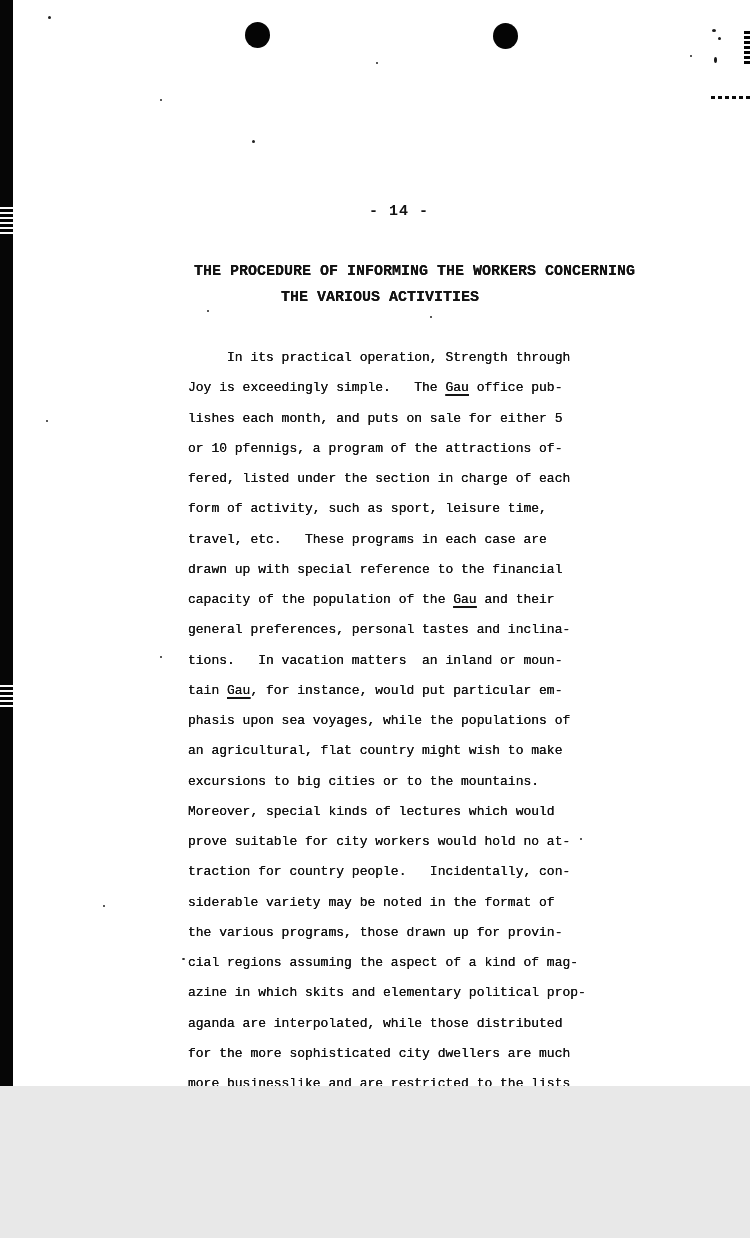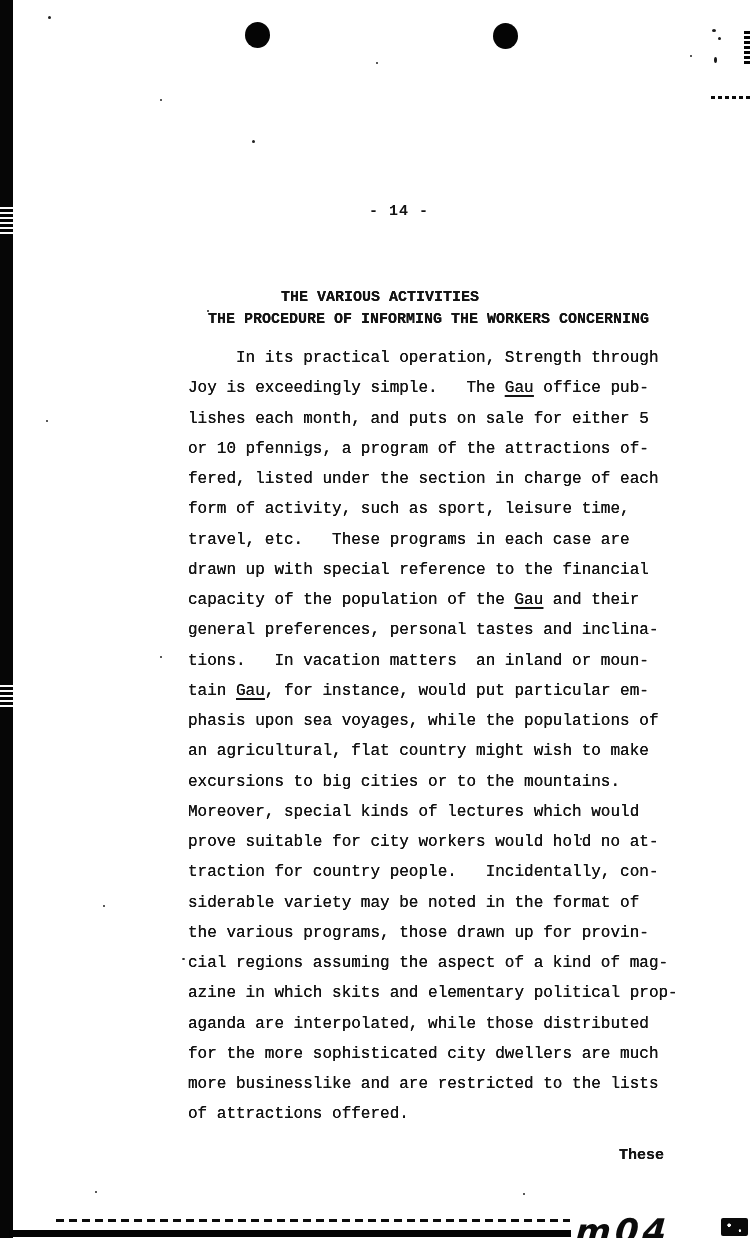--- a/index.html
+++ b/index.html
@@ -1,18 +1,18 @@
 <!DOCTYPE html>
 <html><head>
 <meta charset="utf-8">
 <style>
   html,body{margin:0;padding:0;background:#e8e8e8;}
   .page{
     position:relative;
-    width:750px;height:1238px;
+    width:750px;height:1086px;
     background:#ffffff;
     overflow:hidden;
     font-family:"Liberation Mono","DejaVu Sans Mono",monospace;
     color:#141414;
   }
   
   .left-bar{position:absolute;left:0;top:0;width:13px;height:1238px;background:#060606;}
   .bar-notch{position:absolute;left:0;width:13px;background:repeating-linear-gradient(180deg,#060606 0 3px,#fdfdfd 3px 5px);}
   .notch-1{top:204px;height:30px;}
   .notch-2{top:682px;height:26px;}
@@ -32,23 +32,23 @@
     border-radius:2px;
     background-image:radial-gradient(circle at 30% 40%,#fff 0 1.5px,transparent 2px),radial-gradient(circle at 70% 70%,#fff 0 1px,transparent 1.5px);}
   .handwriting{
     position:absolute;left:576px;top:1212px;width:160px;height:26px;overflow:hidden;
     font-family:"DejaVu Sans",sans-serif;font-style:italic;font-weight:bold;
     font-size:34px;line-height:38px;color:#0b0b0b;letter-spacing:4px;transform:skewX(-4deg);
   }
   
   .page-number{position:absolute;left:369px;top:203px;font-size:15px;font-weight:bold;letter-spacing:1px;white-space:pre;}
   .heading{position:absolute;font-size:15px;font-weight:bold;white-space:pre;text-shadow:0 0 .5px #000;}
-  .heading-1{left:208px;top:263px;margin-top:48px;}
+  .heading-1{left:194px;top:263px;}
   .heading-2{left:281px;top:289px;text-align:center;}
-  .body-text{position:absolute;left:188px;top:343px;font-size:16px;line-height:30.26px;white-space:pre;text-shadow:0 0 .4px #000;}
+  .body-text{position:absolute;left:188px;top:343px;font-size:13px;line-height:30.26px;white-space:pre;text-shadow:0 0 .4px #000;}
   .tline{height:30.26px;}
   .ul{text-decoration:underline;text-underline-offset:3px;text-decoration-thickness:1.5px;text-align:right;}
   .catchword{position:absolute;left:619px;top:1147px;font-size:15px;font-weight:bold;text-shadow:0 0 .4px #000;}
   
   .speck{position:absolute;background:#222;border-radius:50%;}
 </style>
 </head>
 <body>
 
 <div class="page">

